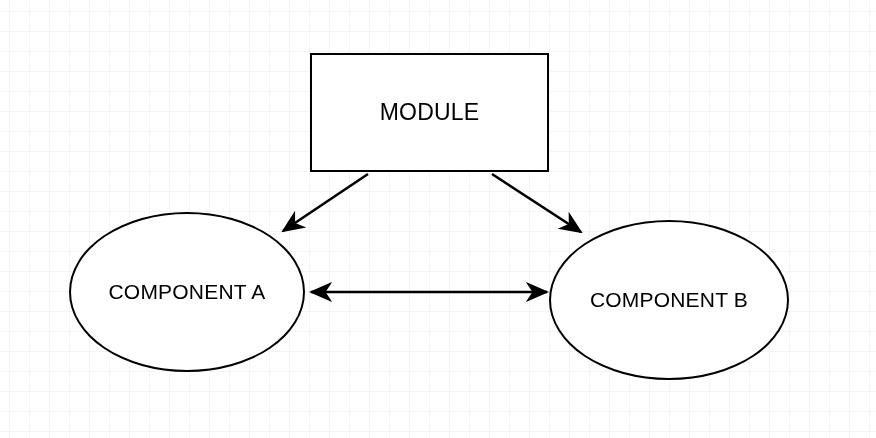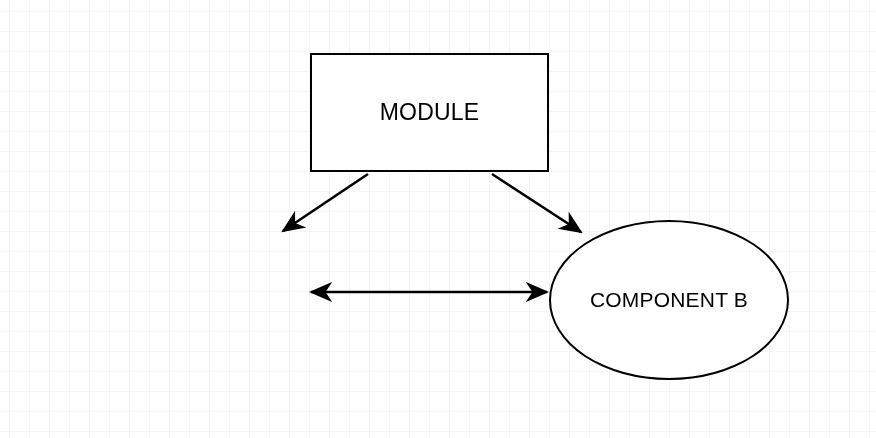--- a/index.html
+++ b/index.html
@@ -92,18 +92,21 @@
 
     <line x1="492" y1="174" x2="581" y2="232" stroke="#000000" stroke-width="2.6" marker-end="url(#arrowhead)"></line>
 
     <line x1="311" y1="292" x2="547" y2="292" stroke="#000000" stroke-width="2.6" marker-start="url(#arrowtail)" marker-end="url(#arrowhead)"></line>
   </svg>
 
   <div class="node" id="module-node">
     <span class="node-label">MODULE</span>
   </div>
 
+  <div class="node" id="component-a-node">
+    <span class="node-label">COMPONENT A</span>
+  </div>
 
   <div class="node" id="component-b-node">
     <span class="node-label">COMPONENT B</span>
   </div>
 
 </div>
 
 </body></html>

